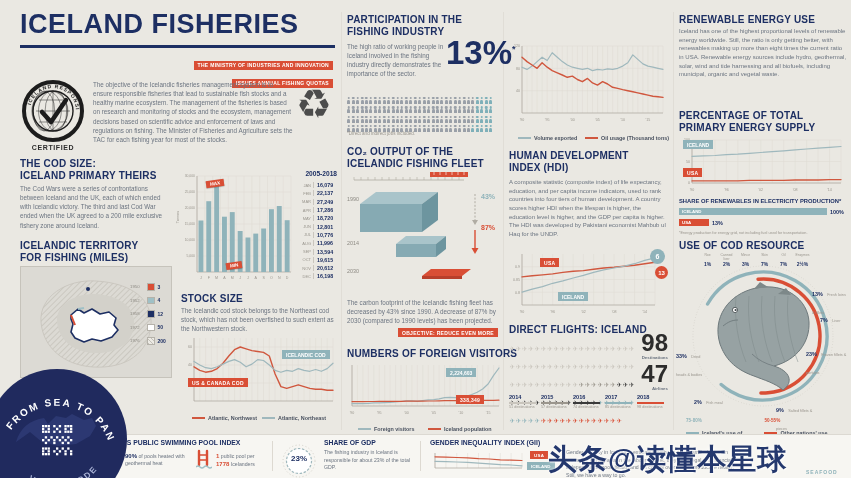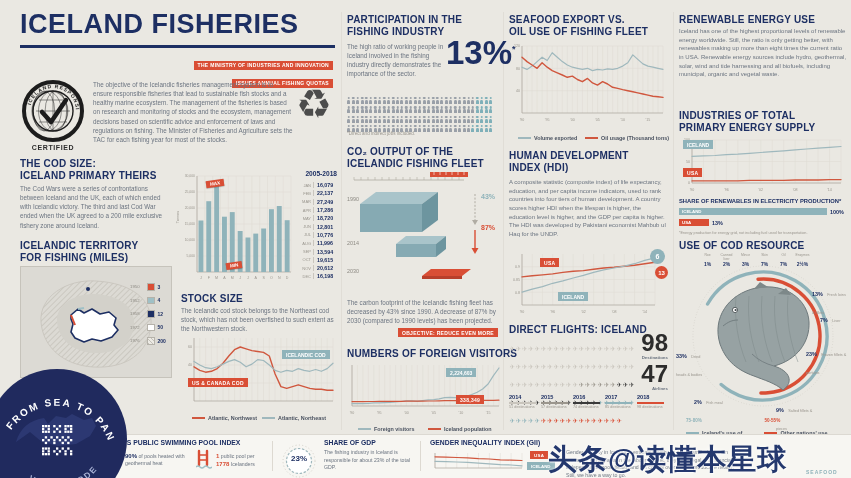--- a/index.html
+++ b/index.html
@@ -485,24 +485,20 @@
     </div>
   <div class="abs tbadge" style="left:446px;top:368px">2,224,603</div>
   <div class="abs rbadge" style="left:456px;top:395px">338,349</div>
   <div class="abs" style="left:358px;top:419px">
     <span class="legend-line" style="background:#9fb8bd"></span><span class="legend-lbl">Foreign visitors</span>
   </div>
   <div class="abs" style="left:428px;top:419px">
     <span class="legend-line" style="background:#d0573e"></span><span class="legend-lbl">Iceland population</span>
   </div>
 
-  <div class="abs h1" style="left:509px;top:14px">
-    <span class="ln">SEAFOOD EXPORT VS.</span>
-    <span class="ln">OIL USE OF FISHING FLEET</span>
-  </div>
   <div class="abs" id="chart-seafood" style="left:509px;top:42px;width:158px;height:80px">
       <svg xmlns="http://www.w3.org/2000/svg" width="158" height="80" viewBox="0 0 158 80">
         <line x1="13" y1="4" x2="13" y2="71" stroke="#dedbd3" stroke-width="0.5"></line>
         <line x1="18.035714285714285" y1="4" x2="18.035714285714285" y2="71" stroke="#dedbd3" stroke-width="0.5"></line>
         <line x1="23.07142857142857" y1="4" x2="23.07142857142857" y2="71" stroke="#dedbd3" stroke-width="0.5"></line>
         <line x1="28.107142857142858" y1="4" x2="28.107142857142858" y2="71" stroke="#dedbd3" stroke-width="0.5"></line>
         <line x1="33.14285714285714" y1="4" x2="33.14285714285714" y2="71" stroke="#dedbd3" stroke-width="0.5"></line>
         <line x1="38.17857142857143" y1="4" x2="38.17857142857143" y2="71" stroke="#dedbd3" stroke-width="0.5"></line>
         <line x1="43.214285714285715" y1="4" x2="43.214285714285715" y2="71" stroke="#dedbd3" stroke-width="0.5"></line>
         <line x1="48.25" y1="4" x2="48.25" y2="71" stroke="#dedbd3" stroke-width="0.5"></line>
@@ -604,21 +600,21 @@
   <div class="abs" style="left:636px;top:362px;width:32px;text-align:right">
     <div style="font-size:24px;font-weight:800;color:#2c2c2c;line-height:1">47</div>
     <div style="font-size:4.4px;color:#6b7480;font-weight:700">Airlines</div>
   </div>
   <div class="abs" id="flights-years" style="left:509px;top:394px;width:165px"><div class="yearcol"><div class="yr">2014</div><div class="ln" style="background:#c9c5bd"></div><div class="ds">51 destinations</div></div><div class="yearcol"><div class="yr">2015</div><div class="ln" style="background:#9b968d"></div><div class="ds">57 destinations</div></div><div class="yearcol"><div class="yr">2016</div><div class="ln" style="background:#3a3a3a"></div><div class="ds">74 destinations</div></div><div class="yearcol"><div class="yr">2017</div><div class="ln" style="background:#8fb3ba"></div><div class="ds">85 destinations</div></div><div class="yearcol"><div class="yr">2018</div><div class="ln" style="background:#d94e35"></div><div class="ds">98 destinations</div></div></div>
 
   <div class="abs h1" style="left:679px;top:14px">RENEWABLE ENERGY USE</div>
   <div class="abs body" style="left:679px;top:27px;width:168px;font-size:6px">Iceland has one of the highest proportional levels of renewable energy worldwide. Still, the ratio is only getting better, with renewables making up more than eight times the current ratio in USA. Renewable energy sources include hydro, geothermal, solar, wind and tide harnessing and all biofuels, including municipal, organic and vegetal waste.</div>
 
   <div class="abs h1" style="left:679px;top:110px">
-    <span class="ln">INDUSTRIES OF TOTAL</span>
+    <span class="ln">PERCENTAGE OF TOTAL</span>
     <span class="ln">PRIMARY ENERGY SUPPLY</span>
   </div>
   <div class="abs" id="chart-primary" style="left:679px;top:136px;width:166px;height:56px">
       <svg xmlns="http://www.w3.org/2000/svg" width="166" height="56" viewBox="0 0 166 56">
         <line x1="13" y1="4" x2="13" y2="47" stroke="#dedbd3" stroke-width="0.5"></line>
         <line x1="24.46153846153846" y1="4" x2="24.46153846153846" y2="47" stroke="#dedbd3" stroke-width="0.5"></line>
         <line x1="35.92307692307692" y1="4" x2="35.92307692307692" y2="47" stroke="#dedbd3" stroke-width="0.5"></line>
         <line x1="47.38461538461539" y1="4" x2="47.38461538461539" y2="47" stroke="#dedbd3" stroke-width="0.5"></line>
         <line x1="58.84615384615385" y1="4" x2="58.84615384615385" y2="47" stroke="#dedbd3" stroke-width="0.5"></line>
         <line x1="70.3076923076923" y1="4" x2="70.3076923076923" y2="47" stroke="#dedbd3" stroke-width="0.5"></line>

